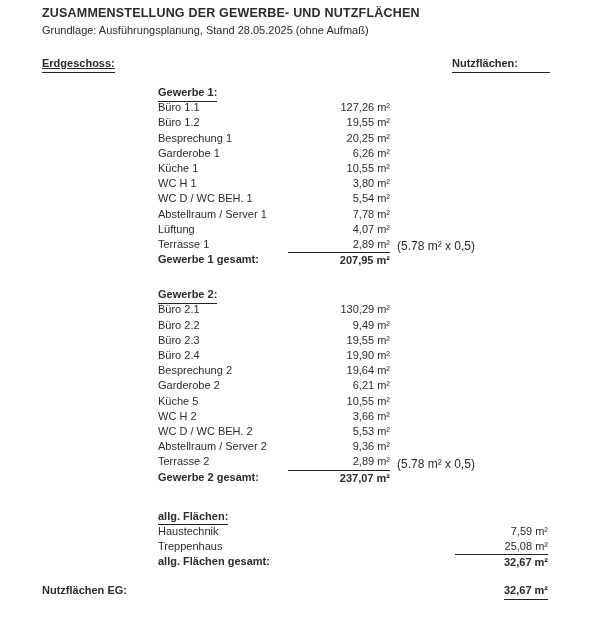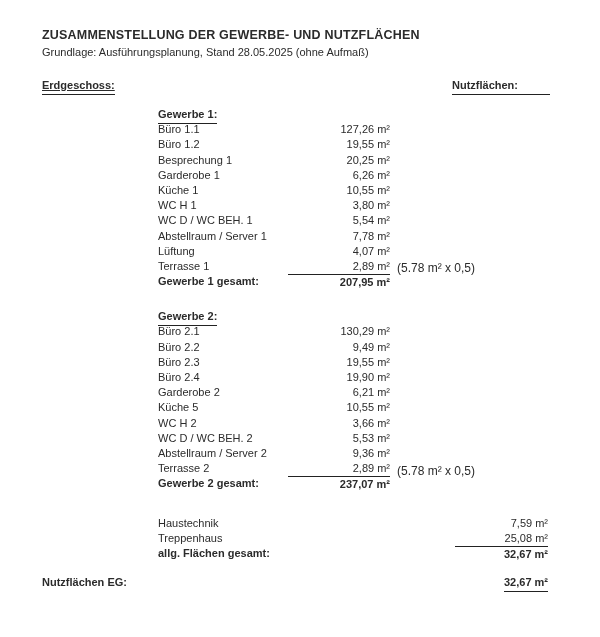--- a/index.html
+++ b/index.html
@@ -4,21 +4,21 @@
 <style>
   html,body{margin:0;padding:0;background:#fff;}
   .page{
     position:relative;
     width:600px;min-height:637px;
     background:#fff;
     font-family:"Liberation Sans",sans-serif;
     font-size:11px;line-height:15.2px;
     color:#2b2b2b;
     box-sizing:border-box;
-    padding-top:28px;
+    padding-top:6px;
     overflow:hidden;
   }
   .title{
     margin:0 0 0 42px;
     font-size:12.5px;line-height:15px;
     font-weight:bold;letter-spacing:.2px;
   }
   .subtitle{
     margin:3px 0 0 42px;
     font-size:11px;line-height:12px;
@@ -141,20 +141,24 @@
         </div>
         <div class="row">
           <span class="cell c2">Büro 2.3</span>
           <span class="cell c3 num">19,55 m²</span>
         </div>
         <div class="row">
           <span class="cell c2">Büro 2.4</span>
           <span class="cell c3 num">19,90 m²</span>
         </div>
         <div class="row">
+          <span class="cell c2">Besprechung 2</span>
+          <span class="cell c3 num">19,64 m²</span>
+        </div>
+        <div class="row">
           <span class="cell c2">Garderobe 2</span>
           <span class="cell c3 num">6,21 m²</span>
         </div>
         <div class="row">
           <span class="cell c2">Küche 5</span>
           <span class="cell c3 num">10,55 m²</span>
         </div>
         <div class="row">
           <span class="cell c2">WC H 2</span>
           <span class="cell c3 num">3,66 m²</span>
@@ -171,20 +175,23 @@
           <span class="cell c2">Terrasse 2</span>
           <span class="cell c3 num">2,89 m²</span>
           <span class="cell c4 note">(5.78 m² x 0,5)</span>
         </div>
         <div class="row">
           <span class="cell c2 b">Gewerbe 2 gesamt:</span>
           <span class="cell c3 num b sum3">237,07 m²</span>
         </div>
       </div>
       <div class="section allg">
+        <div class="row">
+          <span class="cell c2 b"><span class="hul">allg. Flächen:</span></span>
+        </div>
         <div class="row">
           <span class="cell c2">Haustechnik</span>
           <span class="cell c5 num">7,59 m²</span>
         </div>
         <div class="row">
           <span class="cell c2">Treppenhaus</span>
           <span class="cell c5 num">25,08 m²</span>
         </div>
         <div class="row">
           <span class="cell c2 b">allg. Flächen gesamt:</span>

